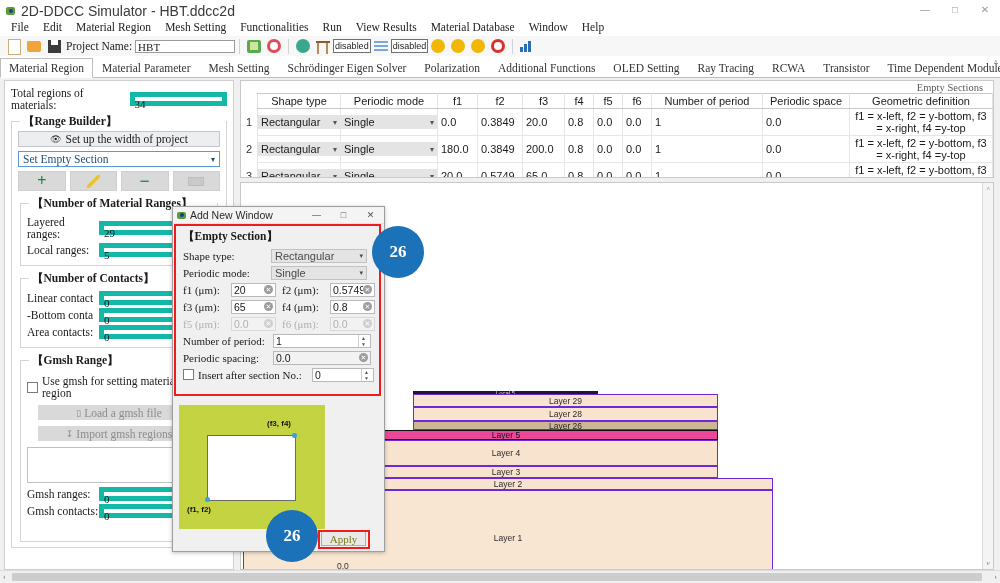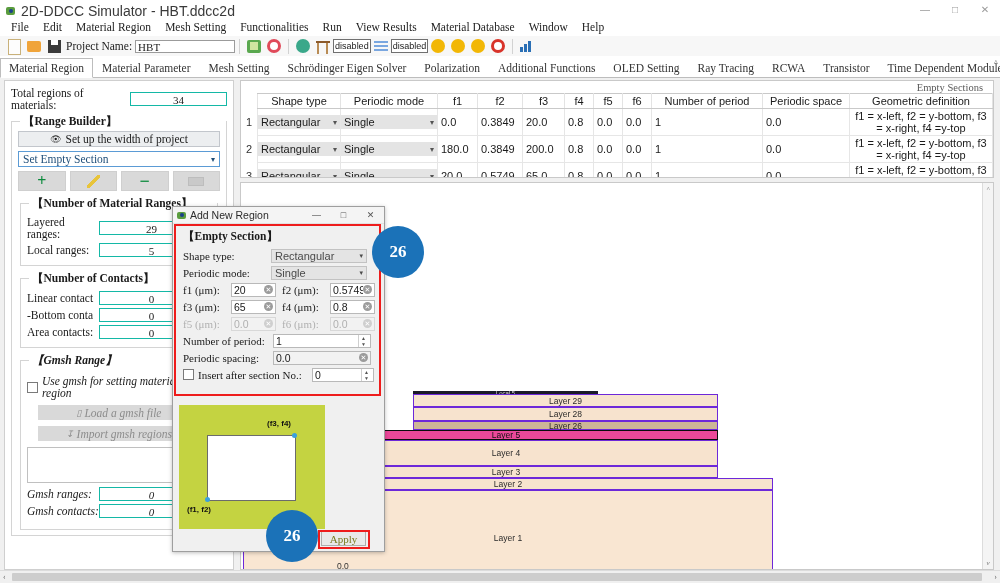--- a/index.html
+++ b/index.html
@@ -64,22 +64,22 @@
      border-bottom:none;white-space:nowrap;font-family:"Liberation Serif",serif;}
   .tab.active{background:#ffffff;border:1px solid #bdbdbd;border-bottom:1px solid #ffffff;
      position:relative;top:1px;}
   .tabscroll{position:absolute;right:2px;top:2px;font-size:9px;color:#666;}
 
   
   .leftpanel{position:absolute;left:4px;top:80px;width:228px;height:488px;background:#fff;
      border:1px solid #cfcfcf;overflow:hidden;}
   .row{display:flex;align-items:center;margin:3px 6px;}
   .lbl{font-size:11.5px;font-family:"Liberation Serif",serif;}
-  .field{border:1px solid #14b8a6;background:#fff;height:14px;line-height:14px;
-     font-size:11px;text-align:center;font-family:"Liberation Serif",serif;box-sizing:border-box;}
+  .field{border:5px solid #14b8a6;background:#fff;height:14px;line-height:14px;
+     font-size:11px;font-family:"Liberation Serif",serif;box-sizing:border-box;}
   .grp{margin:4px 6px 0 6px;border:1px solid #d4d4d4;border-top:none;position:relative;
      padding:10px 6px 5px 6px;}
   .grp:before{content:"";position:absolute;left:0;top:0;width:8px;height:1px;background:#d4d4d4;}
   .grp-title{position:absolute;left:8px;top:-7px;background:#fff;padding:0 3px;
      font-size:11.5px;font-weight:bold;font-family:"Liberation Serif",serif;}
   .btn-wide{width:100%;height:16px;background:#eceef0;border:1px solid #c2c6cc;
      font-size:11.5px;display:flex;align-items:center;justify-content:center;gap:4px;
      font-family:"Liberation Serif",serif;box-sizing:border-box;}
   .combo{width:100%;height:16px;background:#fff;border:1px solid #5b9bd5;color:#1f4e79;
      font-size:11.5px;display:flex;align-items:center;padding:0 4px;box-sizing:border-box;
@@ -337,21 +337,21 @@
         <div class="row" style="margin-left:0;margin-right:0;">
           <span class="lbl" style="width:72px;">-Bottom conta</span>
           <div class="field" style="width:105px;">0</div>
         </div>
         <div class="row" style="margin-left:0;margin-right:0;">
           <span class="lbl" style="width:72px;">Area contacts:</span>
           <div class="field" style="width:105px;">0</div>
         </div>
       </div>
 
-      <div class="grp" style="margin:12px 2px 0 2px;padding-bottom:8px;font-style:italic;">
+      <div class="grp" style="margin:12px 2px 0 2px;padding-bottom:20px;">
         <div class="grp-title">【Gmsh Range】</div>
         <div class="chkrow" style="margin-left:0;">
           <span class="chk"></span>
           <span class="lbl">Use gmsh for setting material region</span>
         </div>
         <div class="dimbtn">
           <span style="font-size:9px;">▯</span>
           <span>Load a gmsh file</span>
         </div>
         <div class="dimbtn">
@@ -501,21 +501,21 @@
     <div class="axis-lab" style="left:96px;top:378px;">0.0</div>
     <div class="vscroll">
       <i style="top:2px;">^</i>
       <i style="bottom:2px;">v</i>
     </div>
   </div>
 
   <div class="dialog">
     <div class="dlg-title">
       <span class="dlg-logo"></span>
-      <span class="dlg-title-text">Add New Region</span>
+      <span class="dlg-title-text">Add New Window</span>
       <span class="dlg-wbtns">
         <span class="dlg-wb">—</span>
         <span class="dlg-wb">□</span>
         <span class="dlg-wb">✕</span>
       </span>
     </div>
 
     <div class="dlg-body">
       <div class="dlg-grp-title">【Empty Section】</div>
 

